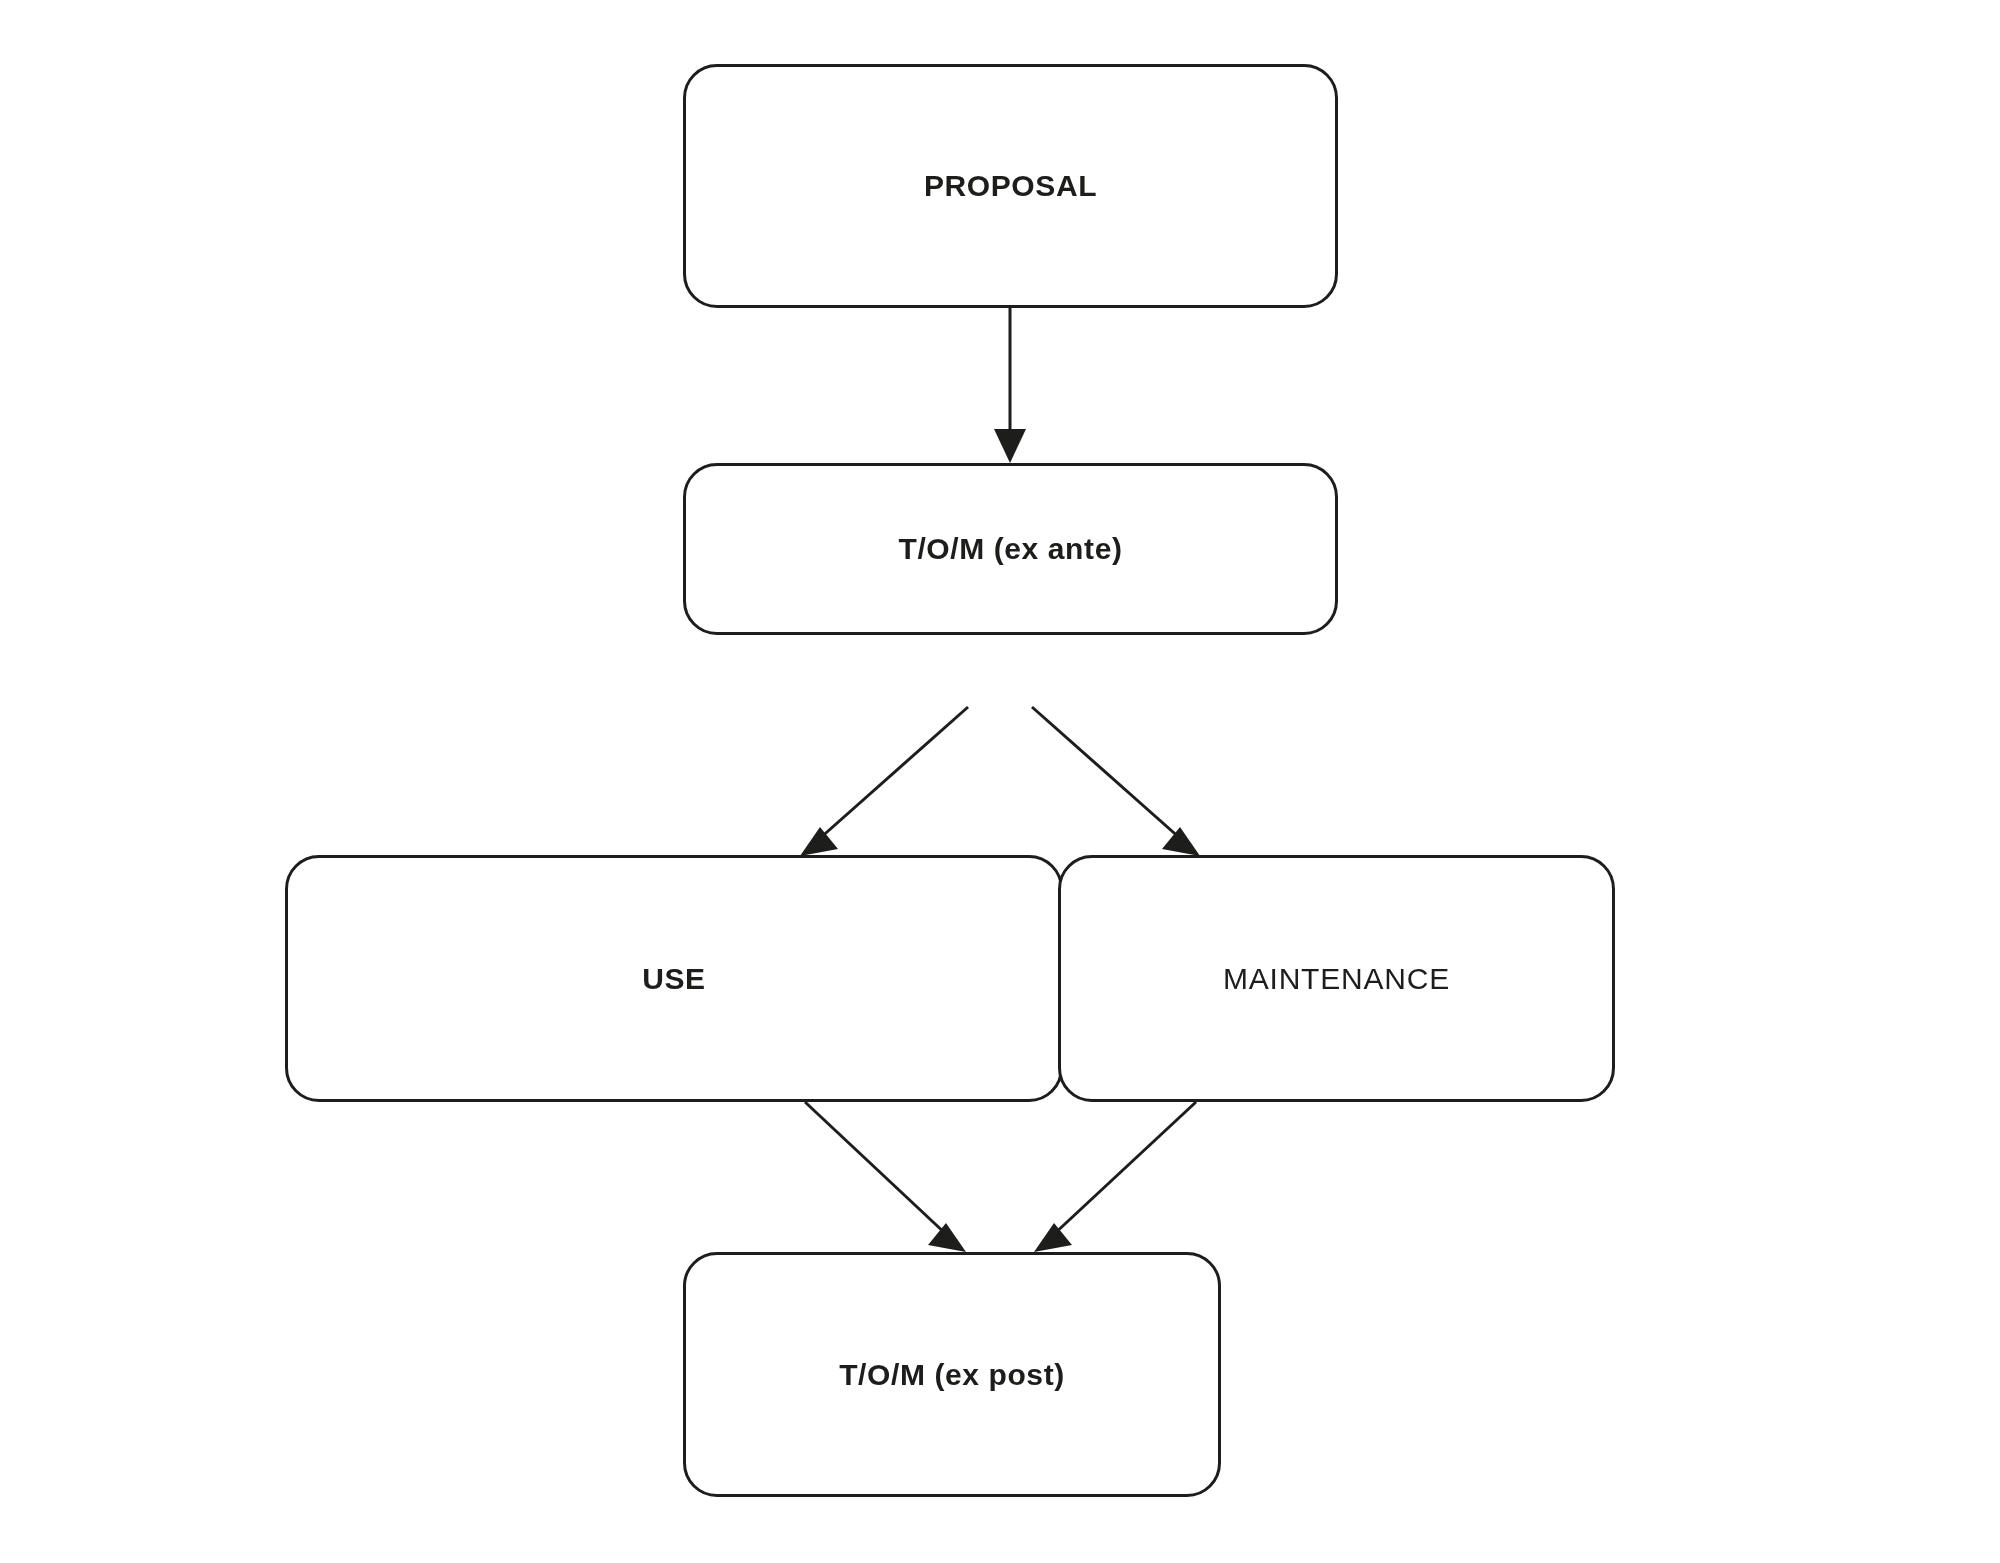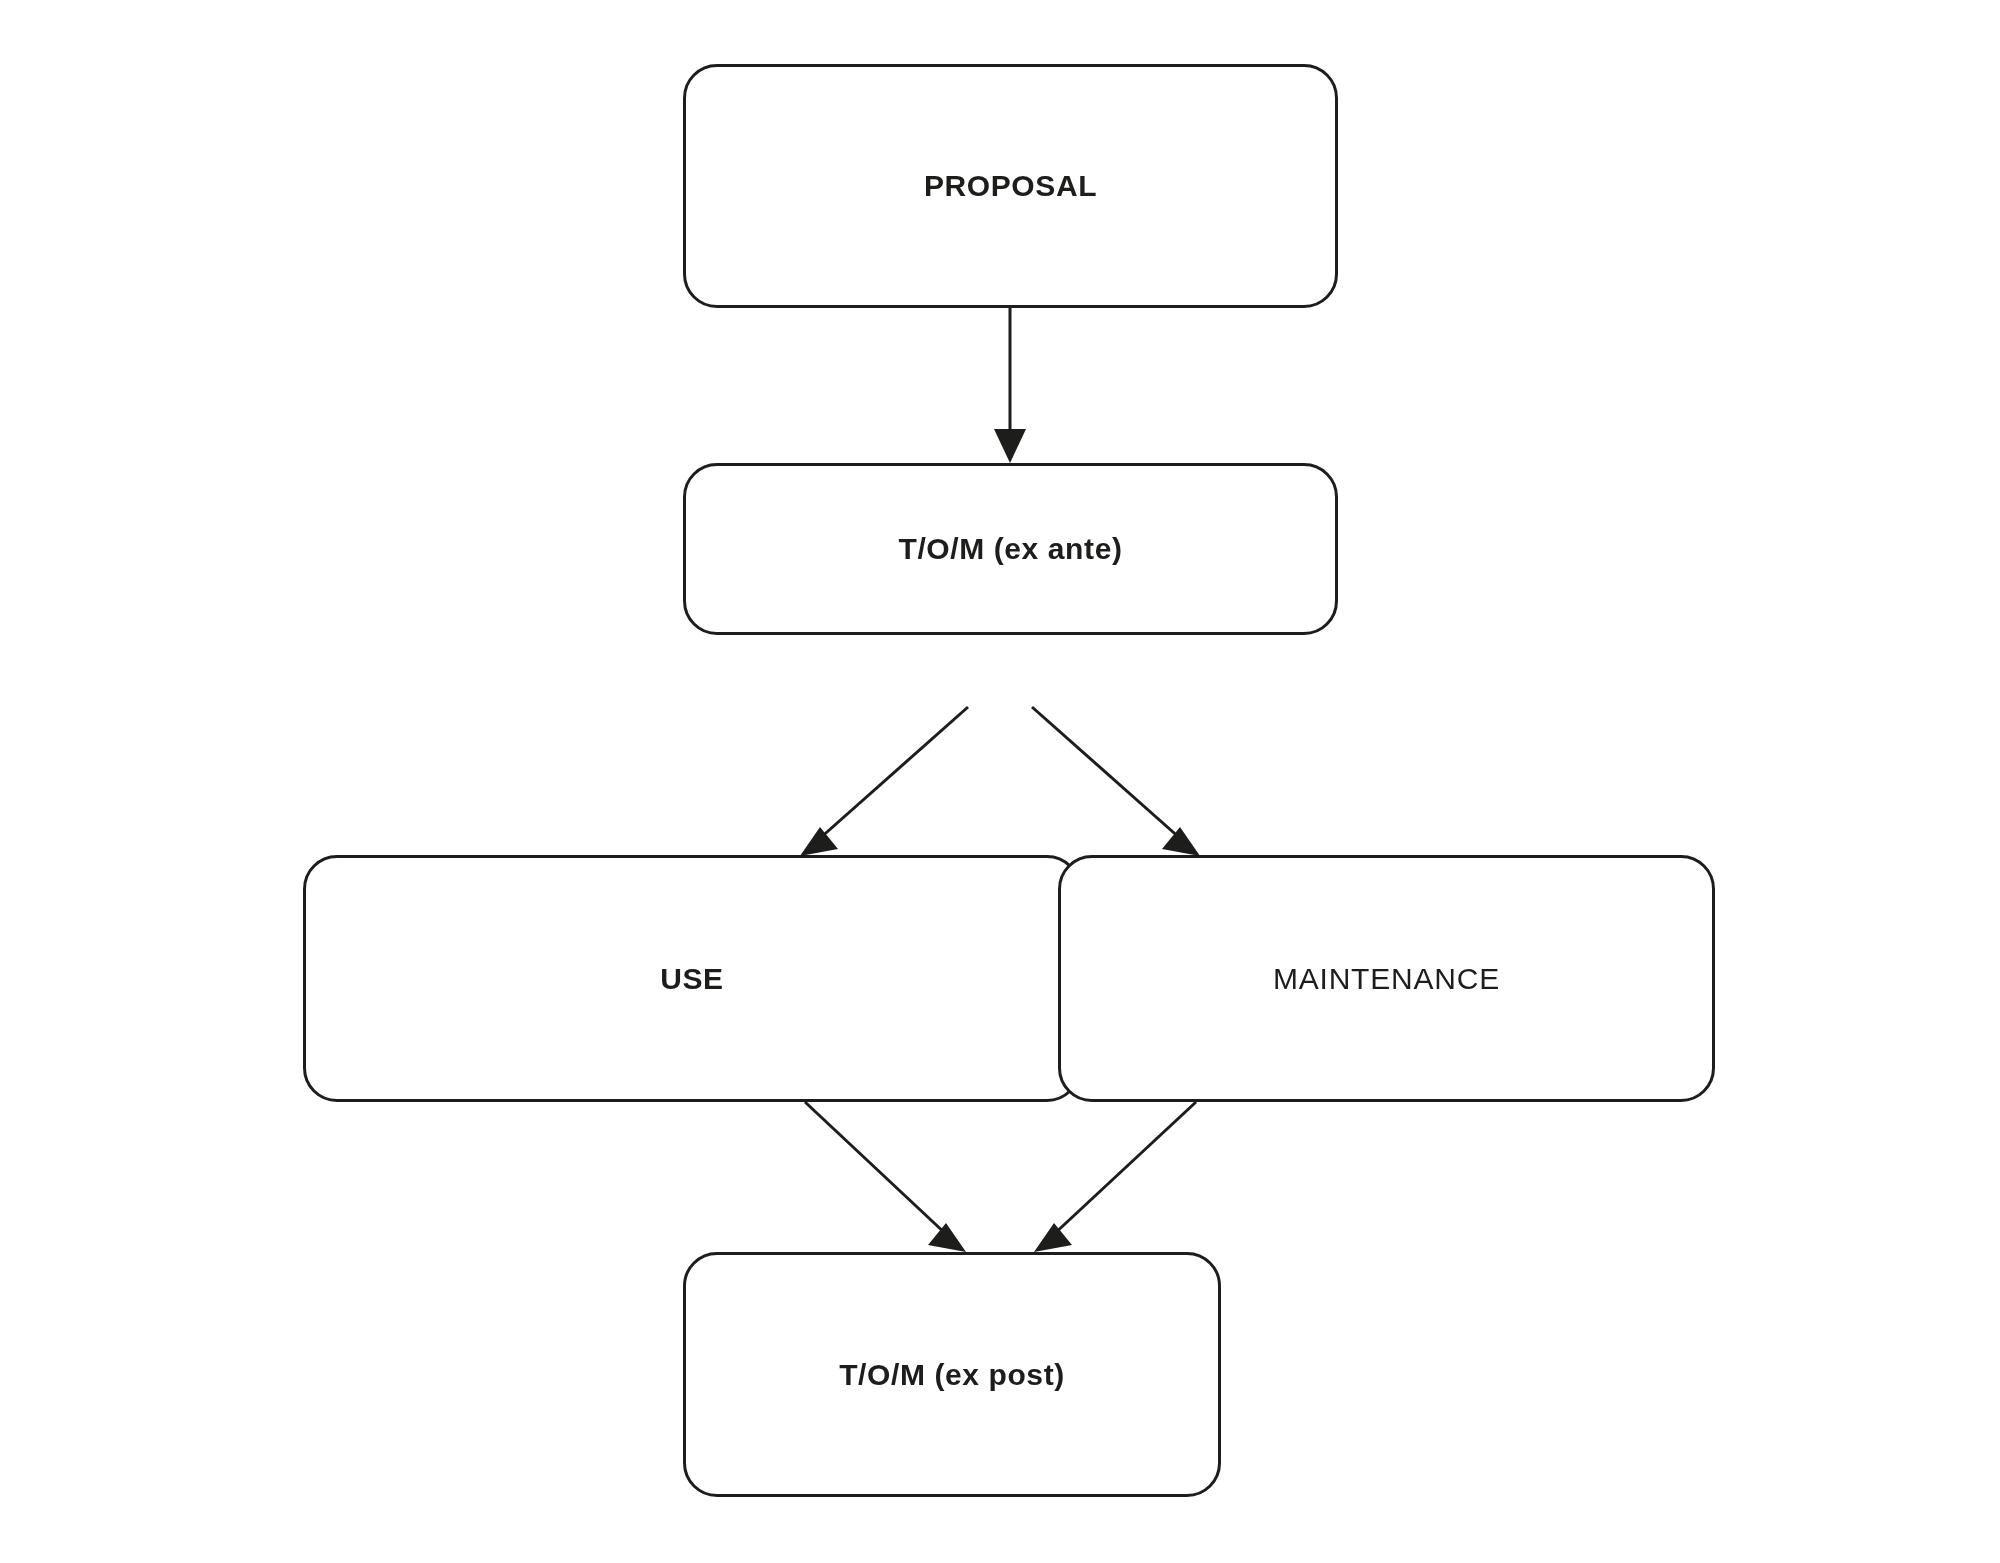--- a/index.html
+++ b/index.html
@@ -49,22 +49,22 @@
   .node-label.bold {
     font-weight: bold;
   }
   .node-label.regular {
     font-weight: normal;
     letter-spacing: 0.8px;
   }
   
   #node-proposal      { left: 683px;  top: 64px;   width: 655px; height: 244px; }
   #node-tom-ex-ante   { left: 683px;  top: 463px;  width: 655px; height: 172px; }
-  #node-use           { left: 303px;  top: 855px;  width: 778px; height: 247px; }
-  #node-maintenance   { left: 1058px; top: 855px;  width: 657px; height: 247px; }
+  #node-use           { left: 285px;  top: 855px;  width: 778px; height: 247px; }
+  #node-maintenance   { left: 1058px; top: 855px;  width: 557px; height: 247px; }
   #node-tom-ex-post   { left: 683px;  top: 1252px; width: 538px; height: 245px; }
 </style>
 </head>
 <body>
 
 <div id="diagram-root">
 
   <svg id="flow-svg" viewBox="0 0 2000 1563" aria-hidden="true">
 
     <g>

